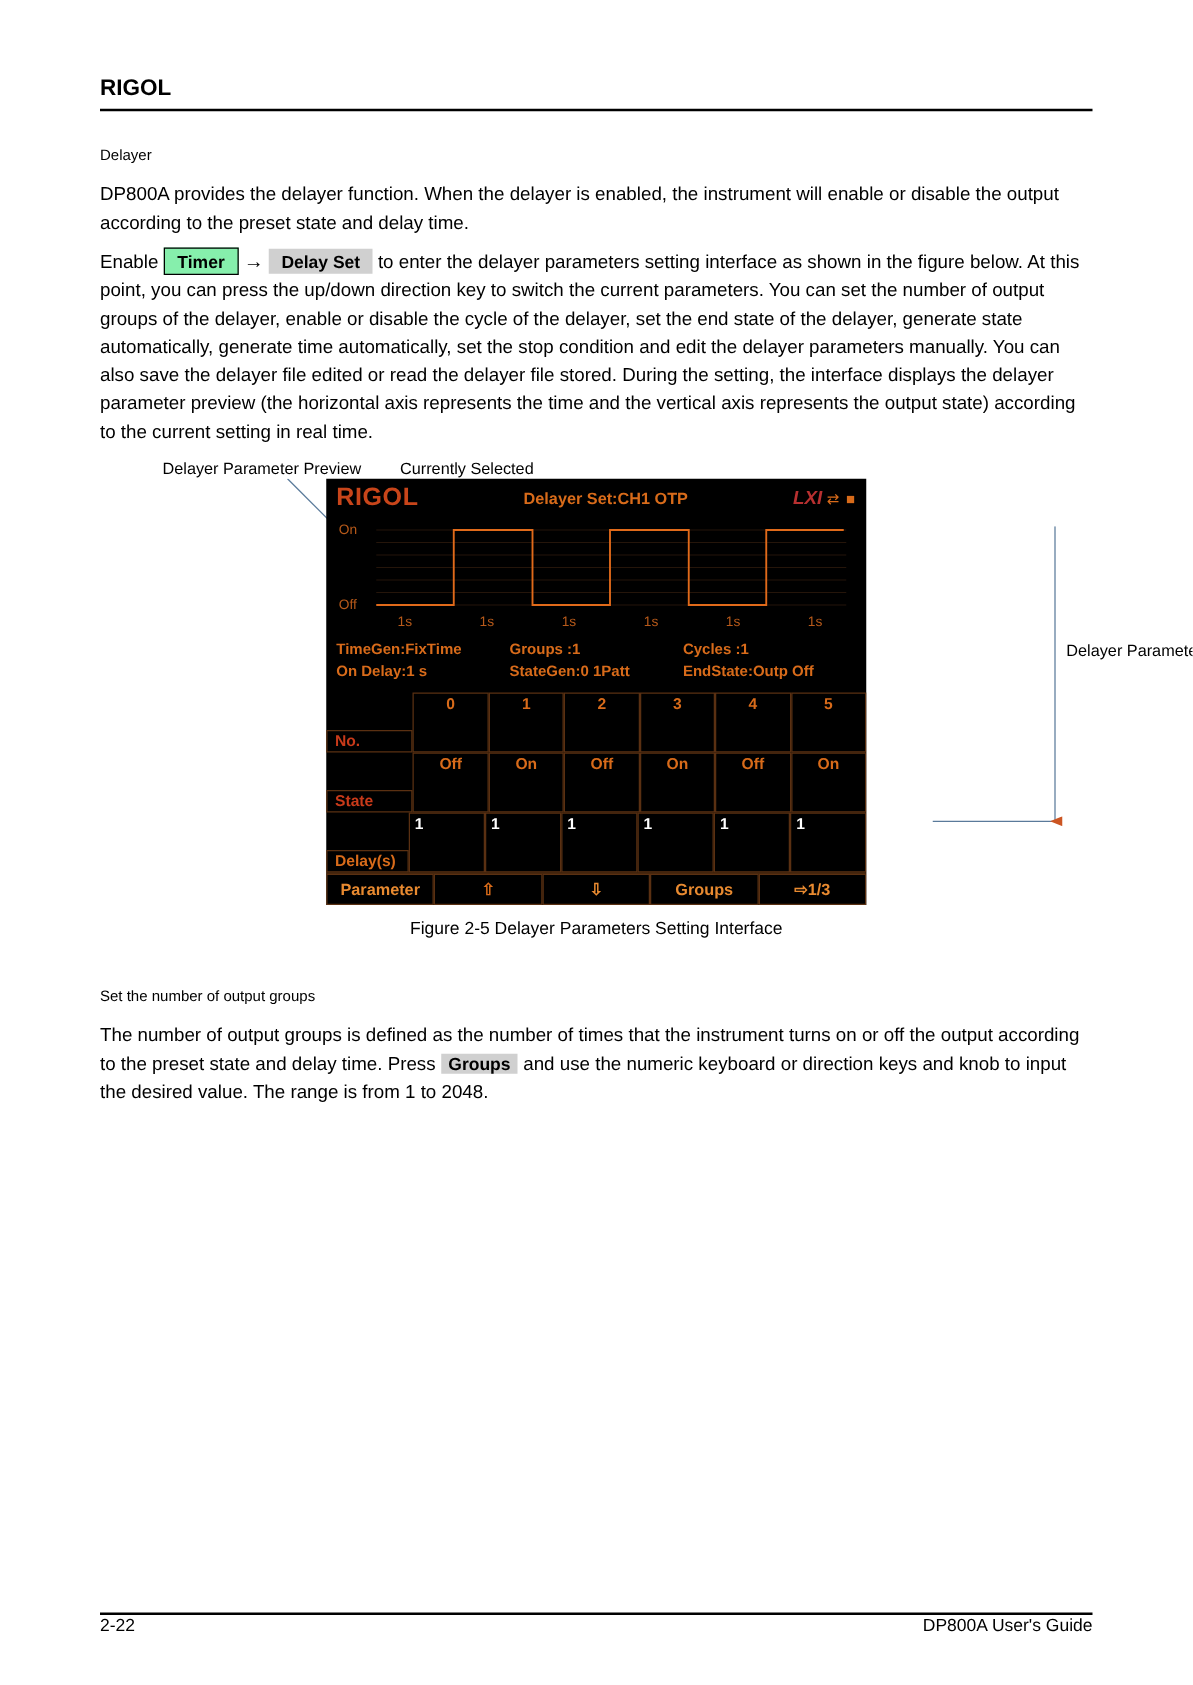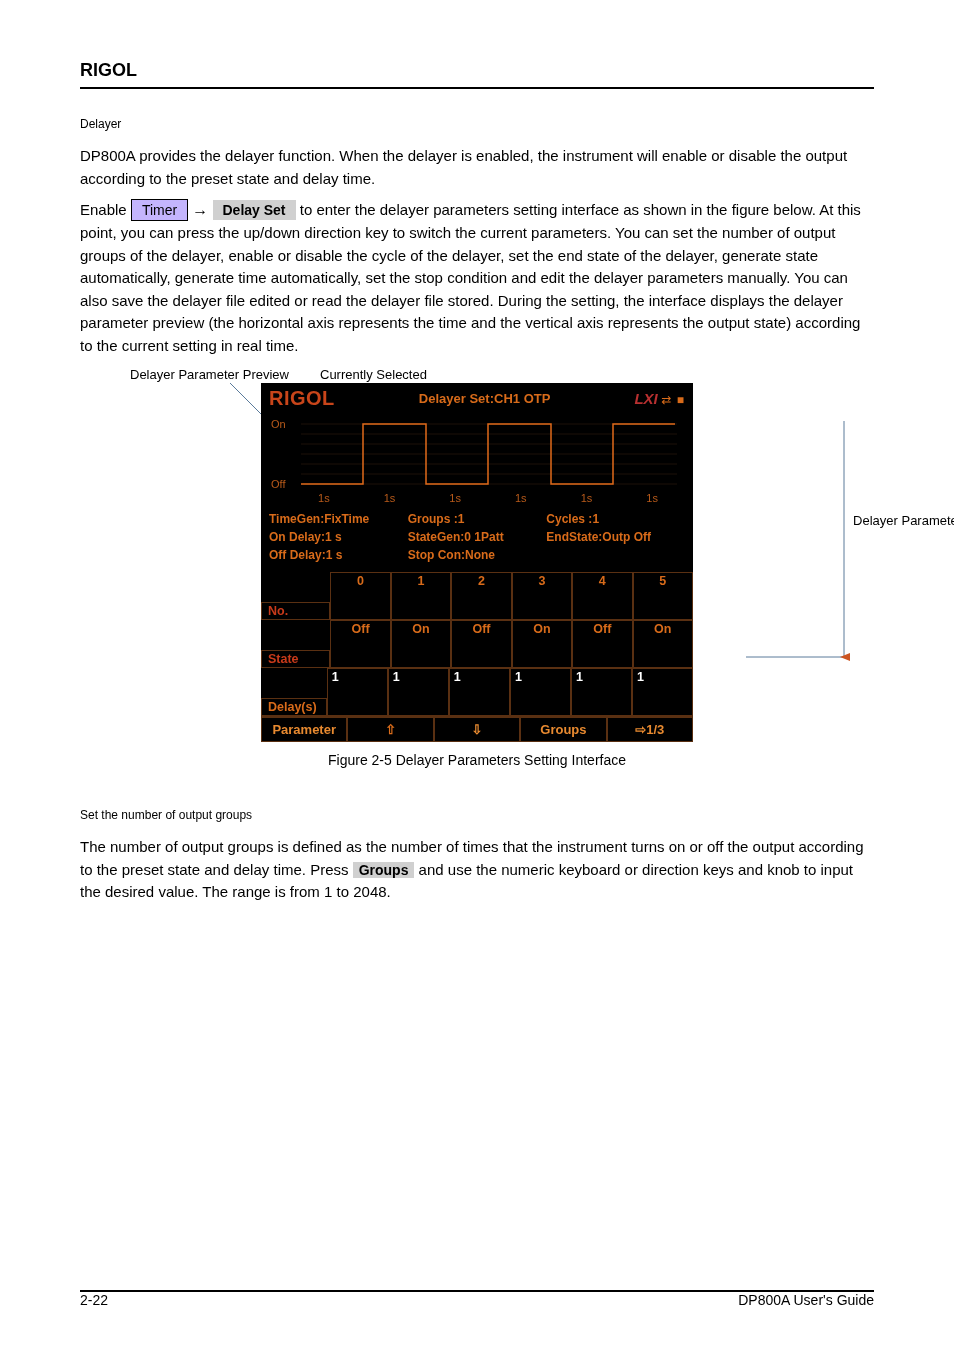--- a/index.html
+++ b/index.html
@@ -1,21 +1,21 @@
 <!DOCTYPE html>
 <html><head>
 <meta charset="utf-8">
 <style>
   * { box-sizing: border-box; margin: 0; padding: 0; }
   html, body { width: 954px; height: 1348px; background: #fff; font-family: Arial, sans-serif; color: #000; }
   .page { padding: 60px 80px 40px 80px; position: relative; height: 100%; }
   .header-brand { font-weight: bold; font-size: 18px; border-bottom: 2px solid #000; padding-bottom: 6px; margin-bottom: 28px; }
   .section-title { font-weight: normal; font-size: 12px; margin-bottom: 14px; }
   .body-text { font-size: 15px; line-height: 1.5; }
-  .btn-outline { border: 1.5px solid #000; padding: 2px 10px; font-size: 14px; font-weight: normal; background: #c4b5fd; }
+  .btn-outline { border: 1.5px solid #000; padding: 2px 10px; font-size: 14px; font-weight: bold; background: #86efac; }
   .btn-gray { background: #d0d0d0; padding: 2px 10px; font-size: 14px; font-weight: bold; }
   .arrow { font-size: 16px; }
   .figure-wrap { display: flex; justify-content: center; margin: 26px 0 10px 0; position: relative; }
   .callouts { position: absolute; top: 0; width: 100%; height: 350px; pointer-events: none; }
   .callout { position: absolute; font-size: 13px; }
   .figure-caption { text-align: center; font-size: 14px; margin-bottom: 26px; }
   .footer { position: absolute; bottom: 40px; left: 80px; right: 80px; border-top: 2px solid #000; display: flex; justify-content: space-between; font-size: 14px; padding-top: 0; }
 
   
   .screen { width: 432px; background: #000; color: #d86b1a; font-family: Arial, sans-serif; font-size: 13px; position: relative; }
@@ -136,25 +136,20 @@
         <div class="scr-prow">
           <span class="scr-pcell"><span class="lbl">TimeGen:</span><span class="val">FixTime</span></span>
           <span class="scr-pcell"><span class="lbl">Groups   :</span><span class="val">1</span></span>
           <span class="scr-pcell"><span class="lbl">Cycles   :</span><span class="val">1</span></span>
         </div>
         <div class="scr-prow">
           <span class="scr-pcell"><span class="lbl">On Delay:</span><span class="val">1 s</span></span>
           <span class="scr-pcell"><span class="lbl">StateGen:</span><span class="val">0 1Patt</span></span>
           <span class="scr-pcell"><span class="lbl">EndState:</span><span class="val">Outp Off</span></span>
         </div>
-        <div class="scr-prow">
-          <span class="scr-pcell"><span class="lbl">Off Delay:</span><span class="val">1 s</span></span>
-          <span class="scr-pcell"><span class="lbl">Stop Con:</span><span class="val">None</span></span>
-          <span class="scr-pcell"></span>
-        </div>
       </div>
 
       <div class="scr-table">
         <div class="scr-tr">
           <span class="scr-th scr-th-first hdr-no">No.</span>
           <span class="scr-th val-orange">0</span>
           <span class="scr-th val-orange">1</span>
           <span class="scr-th val-orange">2</span>
           <span class="scr-th val-orange">3</span>
           <span class="scr-th val-orange">4</span>

